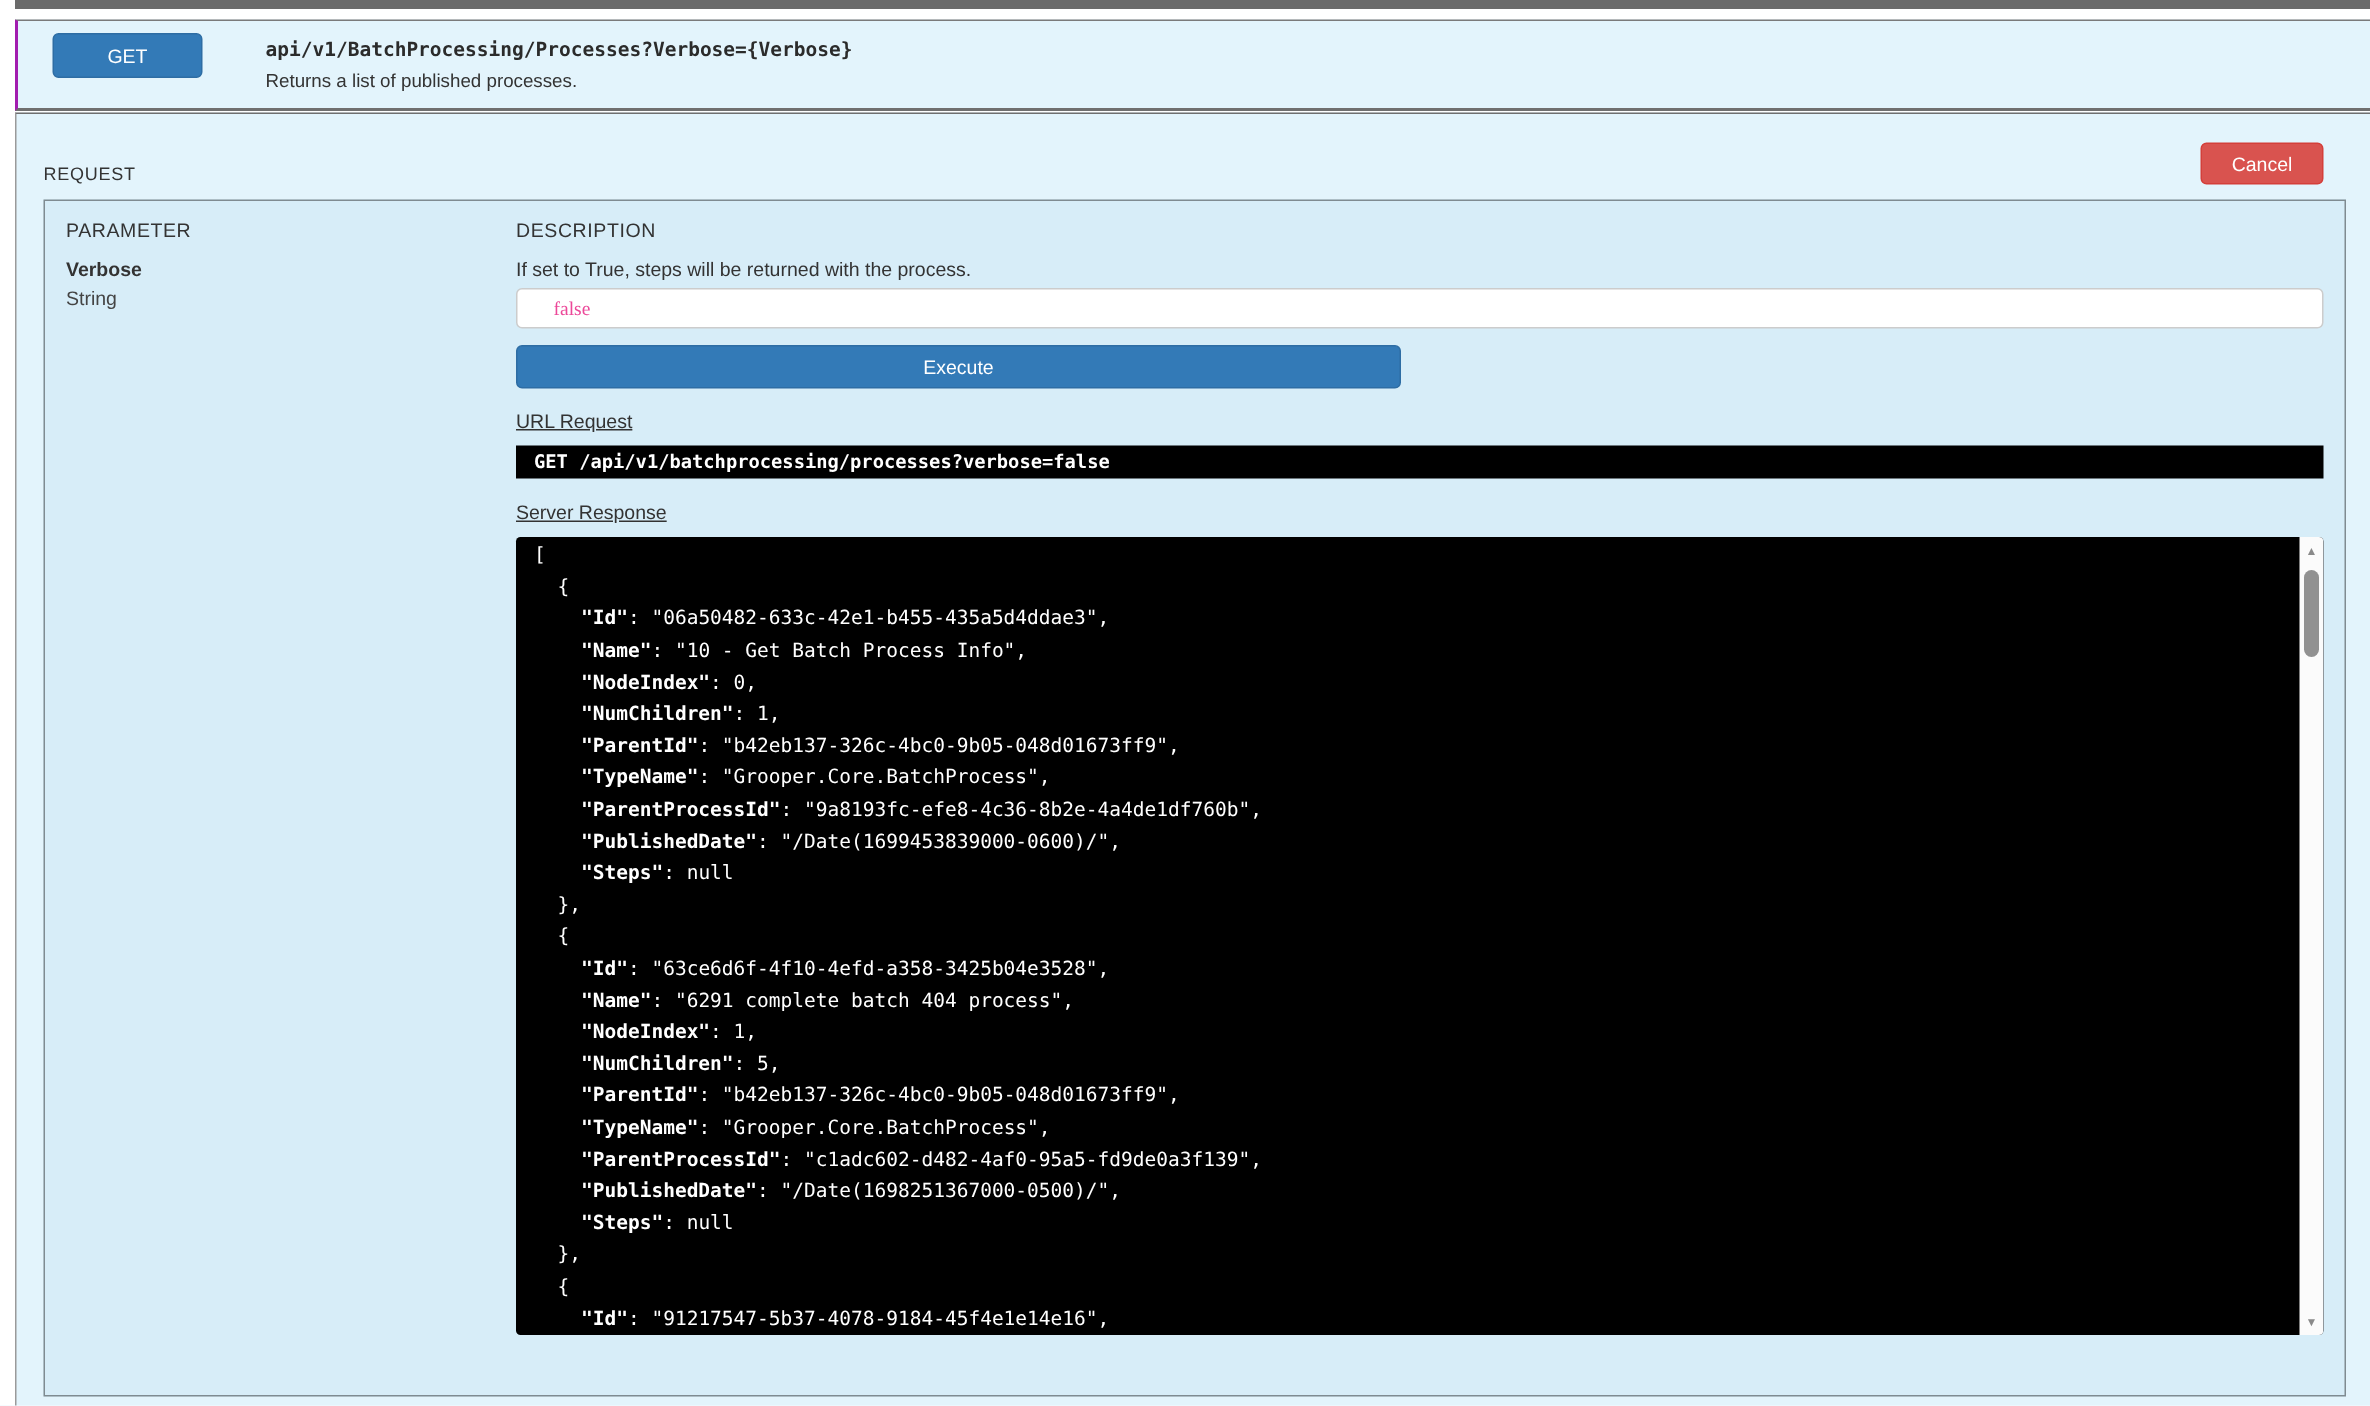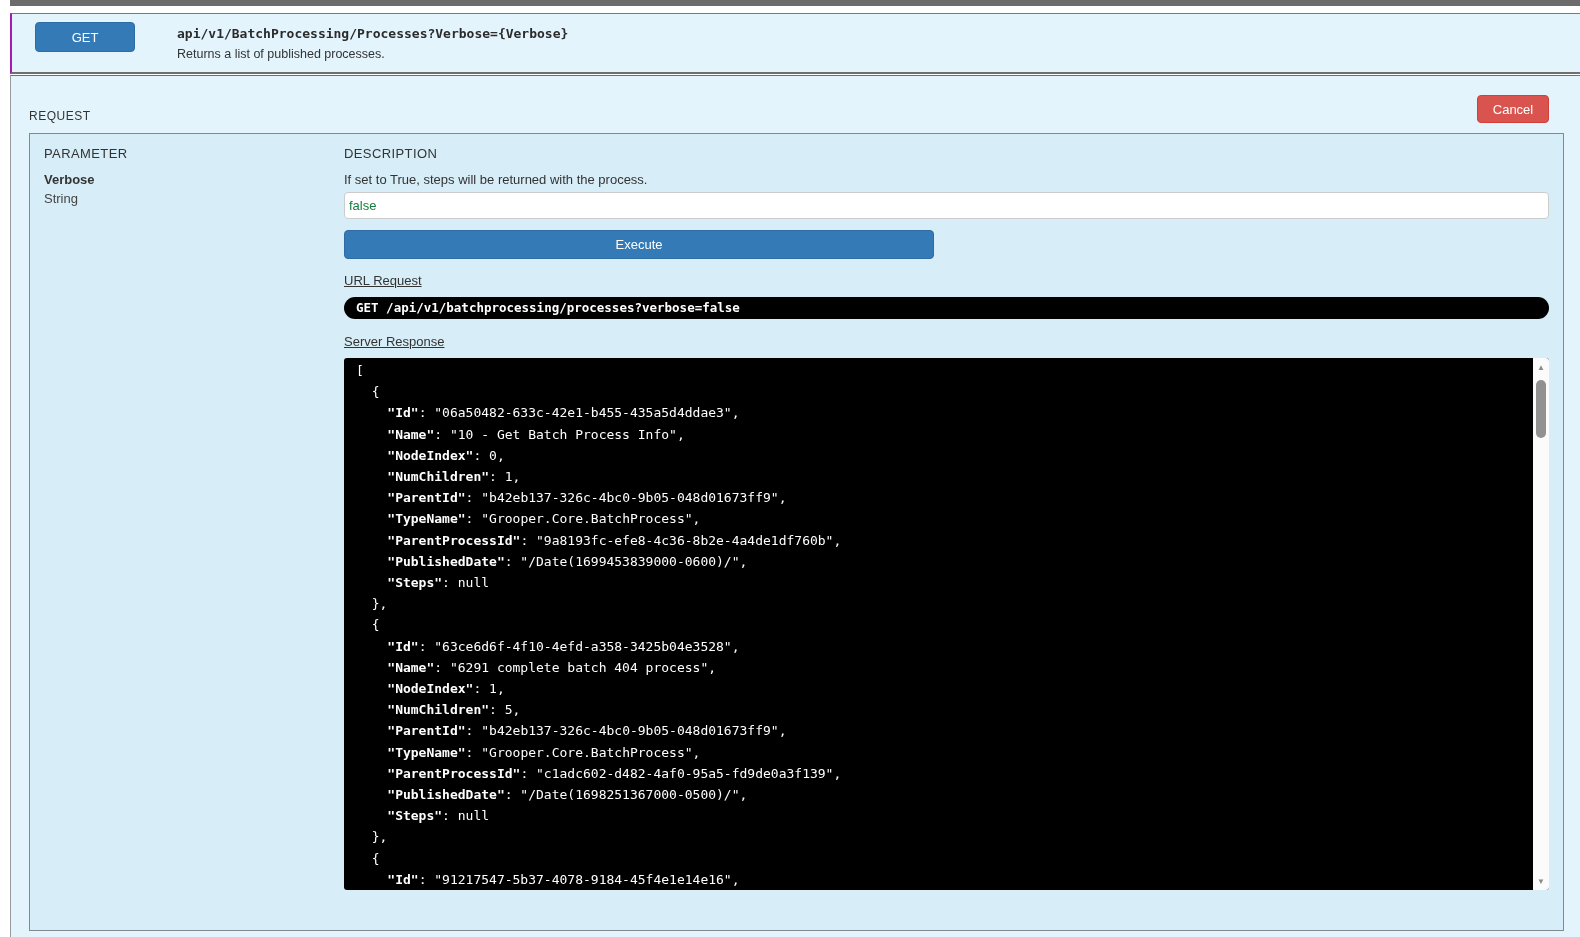--- a/index.html
+++ b/index.html
@@ -18,50 +18,50 @@
                   background:#337ab7; border:1px solid #2e6da4; border-radius:4px;
                   color:#ffffff; font-size:13px; display:flex; align-items:center; justify-content:center; cursor:pointer; }
   .endpoint-path { position:absolute; left:165px; top:12px;
                    font-family:"DejaVu Sans Mono", monospace; font-weight:bold; font-size:13px; color:#2b2b2b; }
   .endpoint-summary { position:absolute; left:165px; top:33px; font-size:12.5px; color:#333333; }
 
   
   .request-panel { position:absolute; left:10px; right:0; top:75px; height:880px;
                    background:#e3f4fc; border-top:1px solid #6f6f6f; border-left:1px solid #9a9a9a; }
   .request-title { position:absolute; left:18px; top:33px; font-size:12px; color:#333333; letter-spacing:0.5px; }
-  .cancel-btn { position:absolute; right:31px; top:19px; width:72px; height:28px;
+  .cancel-btn { position:absolute; right:31px; top:19px; width:82px; height:28px;
                 background:#d9534f; border:1px solid #d43f3a; border-radius:4px;
                 color:#ffffff; font-size:13px; font-family:"Liberation Sans", sans-serif; cursor:pointer; }
 
   
   .inner-panel { position:absolute; left:18px; top:57px; width:1535px; height:798px;
                  background:#d7edf8; border:1px solid #7f8b91; }
   .col-header { position:absolute; top:12px; font-size:13px; color:#333333; letter-spacing:0.4px; }
   .col-header.param { left:14px; }
   .col-header.desc  { left:314px; }
 
   .param-name { position:absolute; left:14px; top:38px; font-size:13px; font-weight:bold; color:#333333; }
   .param-type { position:absolute; left:14px; top:57px; font-size:13px; color:#444444; }
   .param-desc { position:absolute; left:314px; top:38px; font-size:13px; color:#333333; }
 
   .param-input { position:absolute; left:314px; top:58px; width:1205px; height:27px;
                  background:#ffffff; border:1px solid #cccccc; border-radius:4px;
-                 padding:0 4px; font-size:13px; color:#15803d; font-family:Liberation Sans, sans-serif; }
+                 padding:0 24px; font-size:13px; color:#ec4899; font-family:Liberation Serif, serif; }
 
   .execute-btn { position:absolute; left:314px; top:96px; width:590px; height:29px;
                  background:#337ab7; border:1px solid #2e6da4; border-radius:4px;
                  color:#ffffff; font-size:13px; font-family:"Liberation Sans", sans-serif; cursor:pointer; }
   .clear-btn   { position:absolute; left:929px; top:96px; width:590px; height:29px;
                  background:#ffffff; border:1px solid #cccccc; border-radius:4px;
                  color:#333333; font-size:13px; font-family:"Liberation Sans", sans-serif; cursor:pointer; }
 
   .field-label { position:absolute; left:314px; font-size:13px; color:#333333;text-decoration:underline; }
   .url-label { top:139px; }
   .url-bar { position:absolute; left:314px; top:163px; width:1205px; height:22px;
-             background:#000000; border-radius:11px; color:#ffffff;
+             background:#000000; border-radius:0; color:#ffffff;
              font-family:"DejaVu Sans Mono", monospace; font-weight:bold; font-size:12.5px;
              line-height:22px; padding-left:12px; white-space:pre; overflow:hidden; }
   .response-label { top:200px; }
 
   .response-box { position:absolute; left:314px; top:224px; width:1205px; height:532px;
                   background:#000000; border-radius:3px; overflow:hidden; }
   .code-area { position:absolute; left:0; top:0; right:16px; bottom:0; overflow:hidden;
                padding:2px 0 0 12px; }
   .code-line { font-family:"DejaVu Sans Mono", monospace; font-size:13px; line-height:21.2px;
                color:#ffffff; white-space:pre; }

